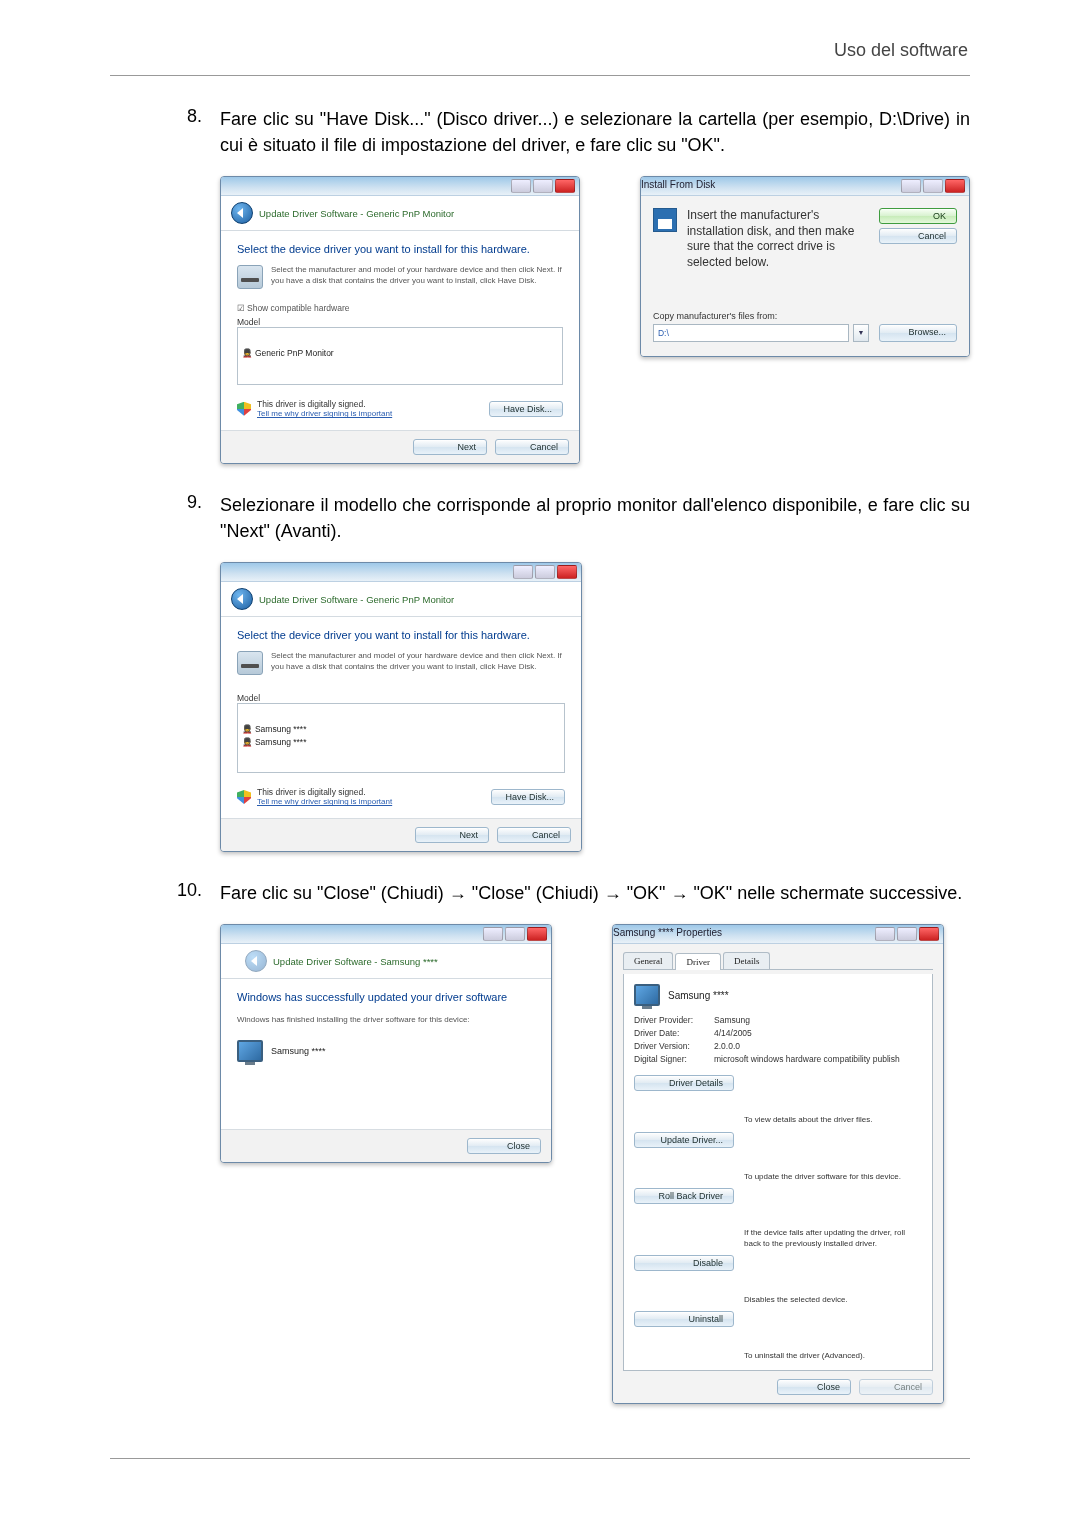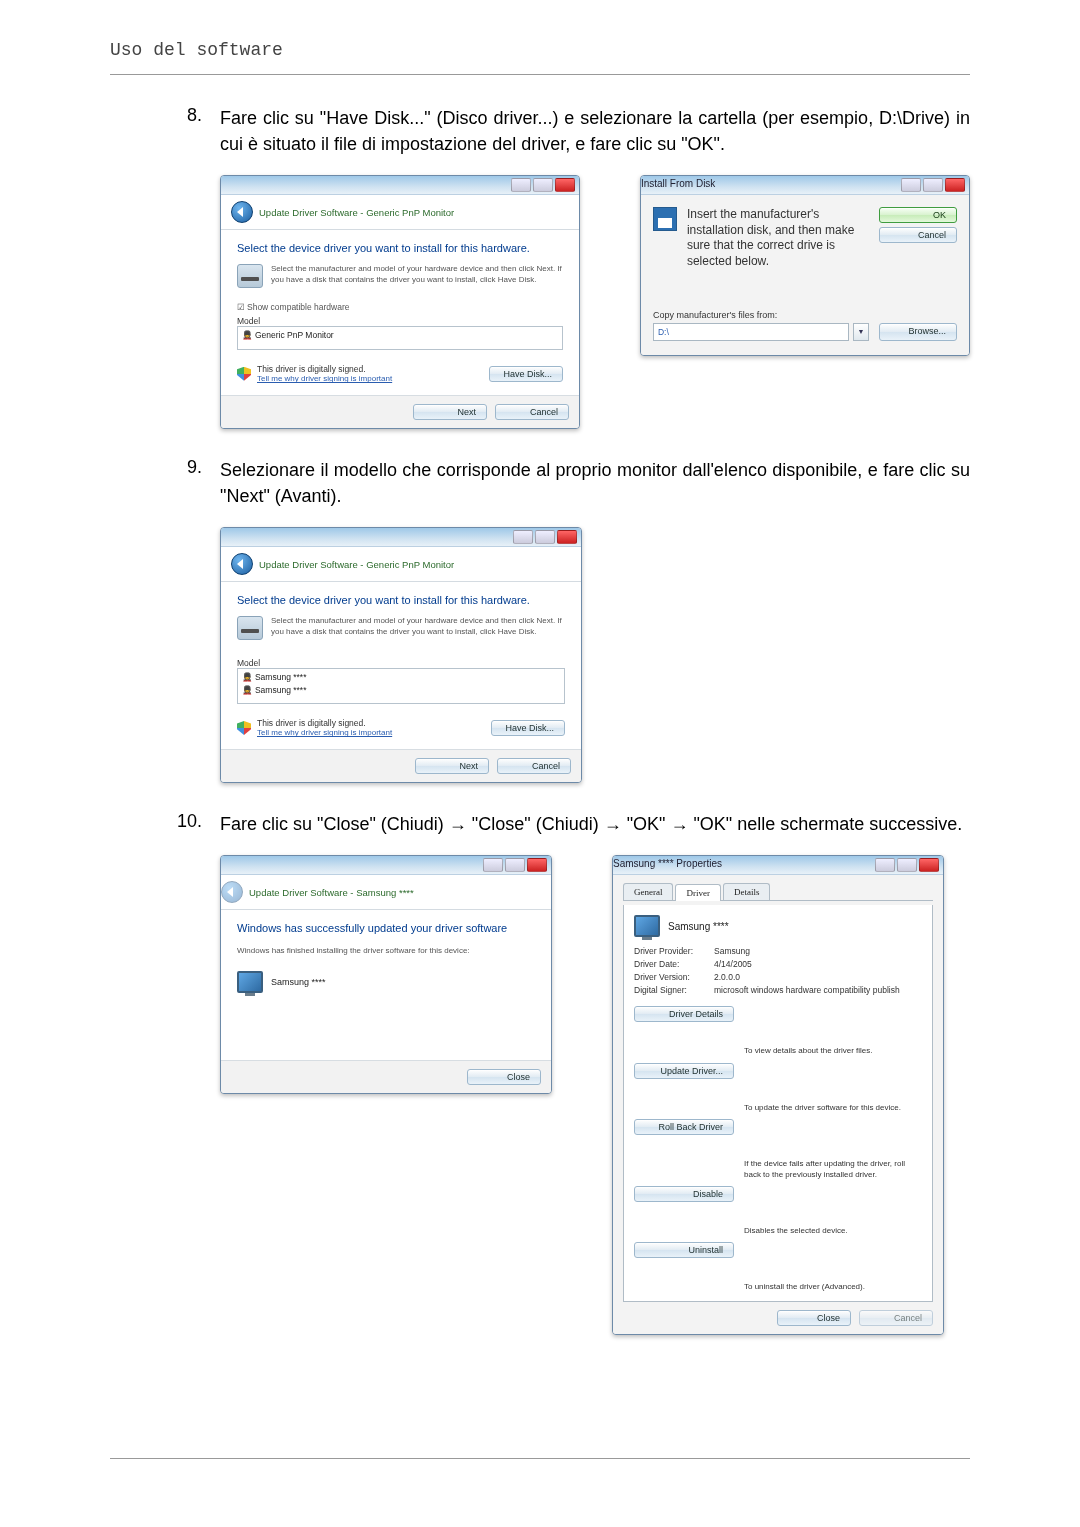--- a/index.html
+++ b/index.html
@@ -10,23 +10,22 @@
     color: #000;
   }
   .page {
     width: 1080px;
     min-height: 1527px;
     margin: 0 auto;
     box-sizing: border-box;
     position: relative;
   }
   .header-area {
-    padding: 40px 62px 6px 110px;
-    text-align: left;
-    font-family: Liberation Mono, monospace;
+    padding: 40px 112px 6px 110px;
+    text-align: right;
   }
   .header-title {
     font-size: 18px;
     color: #444;
   }
   .header-rule {
     margin: 8px 110px 30px 110px;
     border: none;
     border-top: 1px solid #999;
   }
@@ -207,21 +206,21 @@
     content:"";
     position:absolute;
     left:5px; top:5px;
     border-top:5px solid transparent;
     border-bottom:5px solid transparent;
     border-right:6px solid #fff;
   }
   .list-box {
     border: 1px solid #b7c3cd;
     background: #fff;
-    padding: 2px 4px;
+    padding: 19px 4px;
     font-size: 8.5px;
     line-height: 1.5;
     height: 30px;
     overflow: hidden;
   }
   .footer-btns {
     display:flex;
     justify-content:flex-end;
     gap:8px;
     padding:8px 10px;
@@ -424,21 +423,21 @@
   <div class="fig-row">
 
     <div class="dlg" style="width:330px;">
       <div class="chrome">
         <div class="ctrls">
           <span class="ctrl-min"></span>
           <span class="ctrl-max"></span>
           <span class="ctrl-close"></span>
         </div>
       </div>
-      <div style="display:flex;align-items:center;gap:6px;padding:6px 0;background:#fff;border-bottom:1px solid #d4dbe1">
+      <div style="display:flex;align-items:center;gap:6px;padding:6px 24px;background:#fff;border-bottom:1px solid #d4dbe1">
         <div class="back-arrow" style="opacity:.45"></div>
         <span style="font-size:9.5px;color:#2d6b2d">Update Driver Software - Samsung ****</span>
       </div>
       <div class="dlg-inner" style="border:none;margin:0;padding:12px 16px;min-height:150px">
         <div class="blue-heading">Windows has successfully updated your driver software</div>
         <div class="faint-text" style="margin-top:12px">Windows has finished installing the driver software for this device:</div>
         <div style="display:flex;gap:8px;align-items:center;margin-top:14px">
           <div class="monitor-icon"></div>
           <span style="font-size:9px">Samsung ****</span>
         </div>

